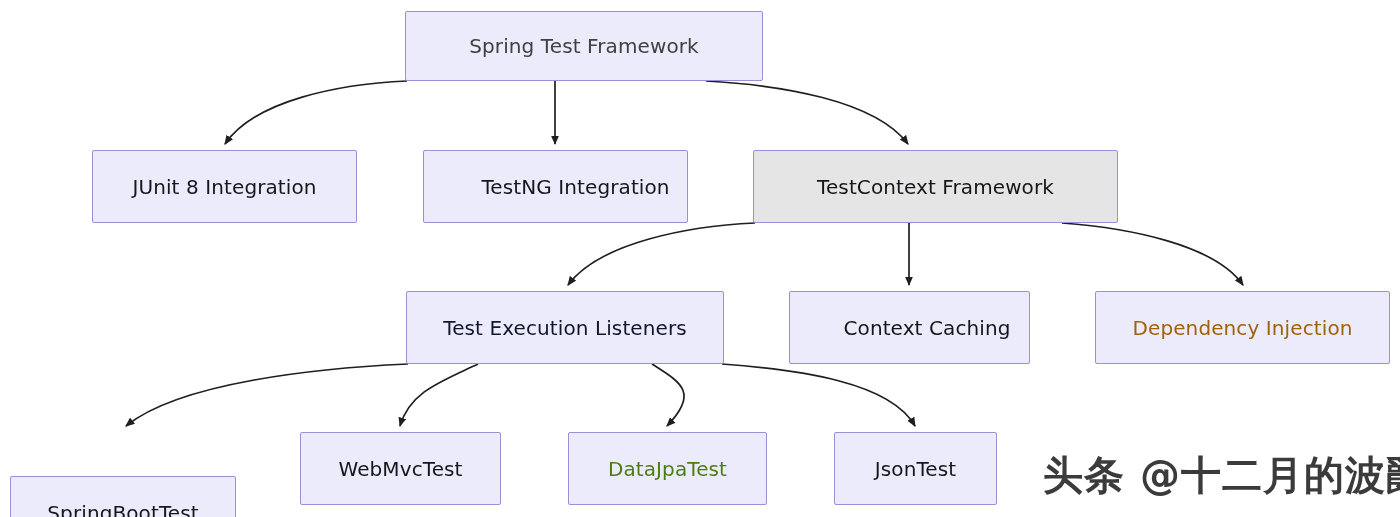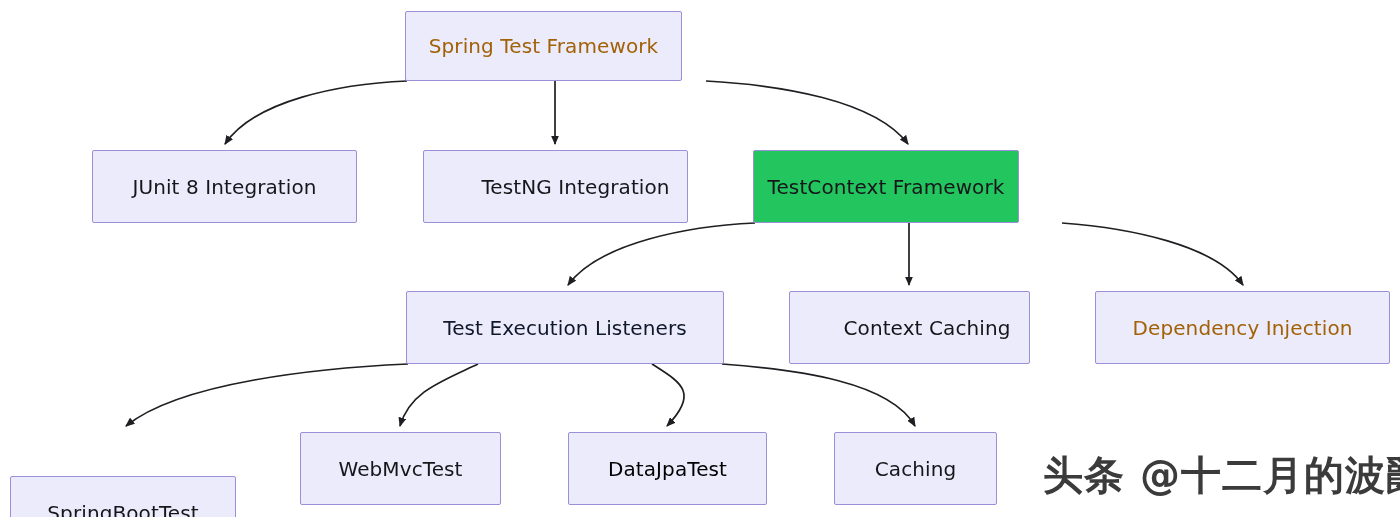--- a/index.html
+++ b/index.html
@@ -74,50 +74,50 @@
         <path d="M 909 223 L 909 285" fill="none" stroke="#1f1f23" stroke-width="1.7" marker-end="url(#arrowhead)"></path>
         <path d="M 1062 223 C 1130 228 1215 245 1243 285" fill="none" stroke="#1f1f23" stroke-width="1.7" marker-end="url(#arrowhead)"></path>
         <path d="M 408 364 C 320 368 180 382 126 426" fill="none" stroke="#1f1f23" stroke-width="1.7" marker-end="url(#arrowhead)"></path>
         <path d="M 478 364 C 440 382 410 392 400 426" fill="none" stroke="#1f1f23" stroke-width="1.7" marker-end="url(#arrowhead)"></path>
         <path d="M 652 364 C 680 382 700 392 667 426" fill="none" stroke="#1f1f23" stroke-width="1.7" marker-end="url(#arrowhead)"></path>
         <path d="M 722 364 C 800 370 890 382 915 426" fill="none" stroke="#1f1f23" stroke-width="1.7" marker-end="url(#arrowhead)"></path>
       </g>
   </svg>
 
   <div id="nodes-layer">
-      <div class="node" style="left: 405px; top: 11px; width: 277px; height: 70px; background: rgb(236, 235, 251); border-color: rgb(154, 143, 216); color: #a16207; justify-content: center;">
+      <div class="node" style="left: 405px; top: 11px; width: 358px; height: 70px; background: rgb(236, 235, 251); border-color: rgb(154, 143, 216); color: #404040; justify-content: center;">
         <span class="node-label">Spring Test Framework</span>
       </div>
       <div class="node" style="left: 92px; top: 150px; width: 265px; height: 73px; background: rgb(236, 235, 251); border-color: rgb(154, 143, 216); color: rgb(22, 22, 26);">
         <span class="node-label">JUnit 8 Integration</span>
       </div>
       <div class="node" style="left: 423px; top: 150px; width: 265px; height: 73px; background: rgb(236, 235, 251); border-color: rgb(154, 143, 216); color: rgb(22, 22, 26); padding-left: 40px;">
         <span class="node-label">TestNG Integration</span>
       </div>
-      <div class="node" style="left: 753px; top: 150px; width: 266px; height: 73px; background: #22c55e; border-color: rgb(154, 143, 216); color: rgb(22, 22, 26);">
+      <div class="node" style="left: 753px; top: 150px; width: 365px; height: 73px; background: #e5e5e5; border-color: rgb(154, 143, 216); color: rgb(22, 22, 26);">
         <span class="node-label">TestContext Framework</span>
       </div>
       <div class="node" style="left: 406px; top: 291px; width: 318px; height: 73px; background: rgb(236, 235, 251); border-color: rgb(154, 143, 216); color: #0f172a;">
         <span class="node-label">Test Execution Listeners</span>
       </div>
       <div class="node" style="left: 789px; top: 291px; width: 241px; height: 73px; background: rgb(236, 235, 251); border-color: rgb(154, 143, 216); color: rgb(22, 22, 26); padding-left: 35px;">
         <span class="node-label">Context Caching</span>
       </div>
       <div class="node" style="left: 1095px; top: 291px; width: 295px; height: 73px; background: rgb(236, 235, 251); border-color: rgb(154, 143, 216); color: #a16207;">
         <span class="node-label">Dependency Injection</span>
       </div>
       <div class="node" style="left: 10px; top: 432px; width: 226px; height: 73px; background: rgb(236, 235, 251); border-color: rgb(154, 143, 216); color: rgb(22, 22, 26); margin-top: 44px;">
         <span class="node-label">SpringBootTest</span>
       </div>
       <div class="node" style="left: 300px; top: 432px; width: 201px; height: 73px; background: rgb(236, 235, 251); border-color: rgb(154, 143, 216); color: rgb(22, 22, 26);">
         <span class="node-label">WebMvcTest</span>
       </div>
-      <div class="node" style="left: 568px; top: 432px; width: 199px; height: 73px; background: rgb(236, 235, 251); border-color: rgb(154, 143, 216); color: #000000;">
+      <div class="node" style="left: 568px; top: 432px; width: 199px; height: 73px; background: rgb(236, 235, 251); border-color: rgb(154, 143, 216); color: #4d7c0f;">
         <span class="node-label">DataJpaTest</span>
       </div>
       <div class="node" style="left: 834px; top: 432px; width: 163px; height: 73px; background: rgb(236, 235, 251); border-color: rgb(154, 143, 216); color: rgb(22, 22, 26);">
-        <span class="node-label">Caching</span>
+        <span class="node-label">JsonTest</span>
       </div>
     </div>
 
   <div id="watermark" style="left: 1043px; top: 448px;">头条 @十二月的波爵</div>
 
 </div>
 
 </body></html>

